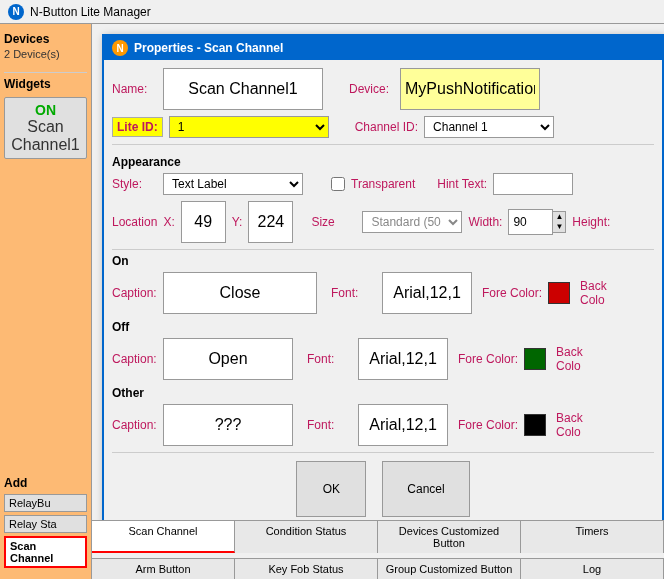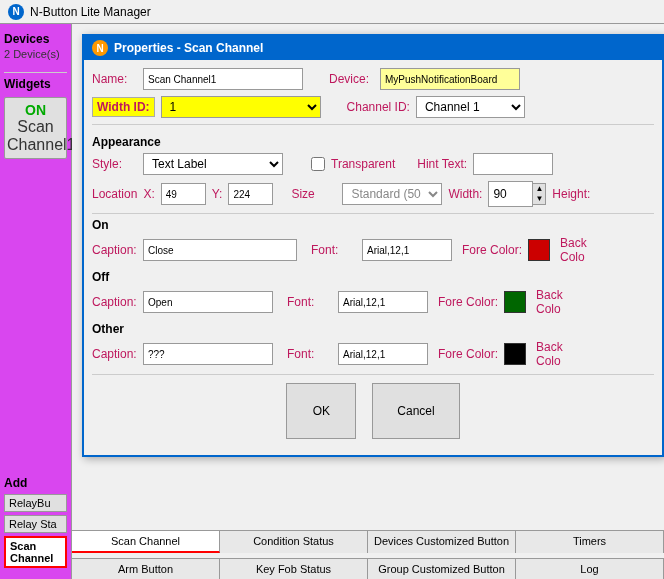--- a/index.html
+++ b/index.html
@@ -36,22 +36,22 @@
     }
 
     
     .main-layout {
       display: flex;
       height: calc(579px - 24px);
     }
 
     
     .sidebar {
-      width: 72px;
-      background: #d946ef;
+      width: 92px;
+      background: #fdba74;
       border-right: 1px solid #999;
       padding: 8px 4px;
       display: flex;
       flex-direction: column;
     }
     .sidebar-section-label {
       font-weight: bold;
       font-size: 12px;
       margin-bottom: 2px;
       color: #000;
@@ -158,23 +158,24 @@
       gap: 6px;
     }
     .form-label {
       font-size: 12px;
       color: #be185d;
       min-width: 45px;
     }
     .form-input {
       border: 1px solid #999;
       background: white;
-      padding: 0 4px;
-      font-size: 10px;
+      padding: 20px 4px;
+      font-size: 16px;
       height: 22px;
+      text-align: center;
     }
     .form-input-wide {
       width: 160px;
     }
 
     .yellow-bg {
       background: #ffff00;
     }
 
     .section-header {
@@ -335,27 +336,27 @@
       <div class="dialog-body">
 
         <div class="form-row">
           <span class="form-label">Name:</span>
           <input class="form-input form-input-wide" type="text" value="Scan Channel1" style="">
           <span style="margin-left:20px;" class="form-label">Device:</span>
           <input class="form-input" type="text" style="width: 140px; background: rgb(255, 255, 153); border: 1px solid rgb(153, 153, 153);" value="MyPushNotificationBoard">
         </div>
 
         <div class="form-row">
-          <span class="form-label yellow-bg" style="padding:2px 4px; border:1px solid #aaa; font-weight:bold;">Width ID:</span>
+          <span class="form-label yellow-bg" style="padding:2px 4px; border:1px solid #aaa; font-weight:bold;">Lite ID:</span>
           <select class="form-select yellow-bg" style="width:160px;">
             <option>1</option>
             <option>2</option>
           </select>
           <span style="margin-left:20px;" class="form-label">Channel ID:</span>
-          <select class="form-select" style="width:109px;">
+          <select class="form-select" style="width:130px;">
             <option>Channel 1</option>
             <option>Channel 2</option>
           </select>
         </div>
 
         <div class="appearance-section">
           <div class="section-header">Appearance</div>
           <div class="form-row">
             <span class="form-label">Style:</span>
             <select class="form-select" style="width:140px;">

